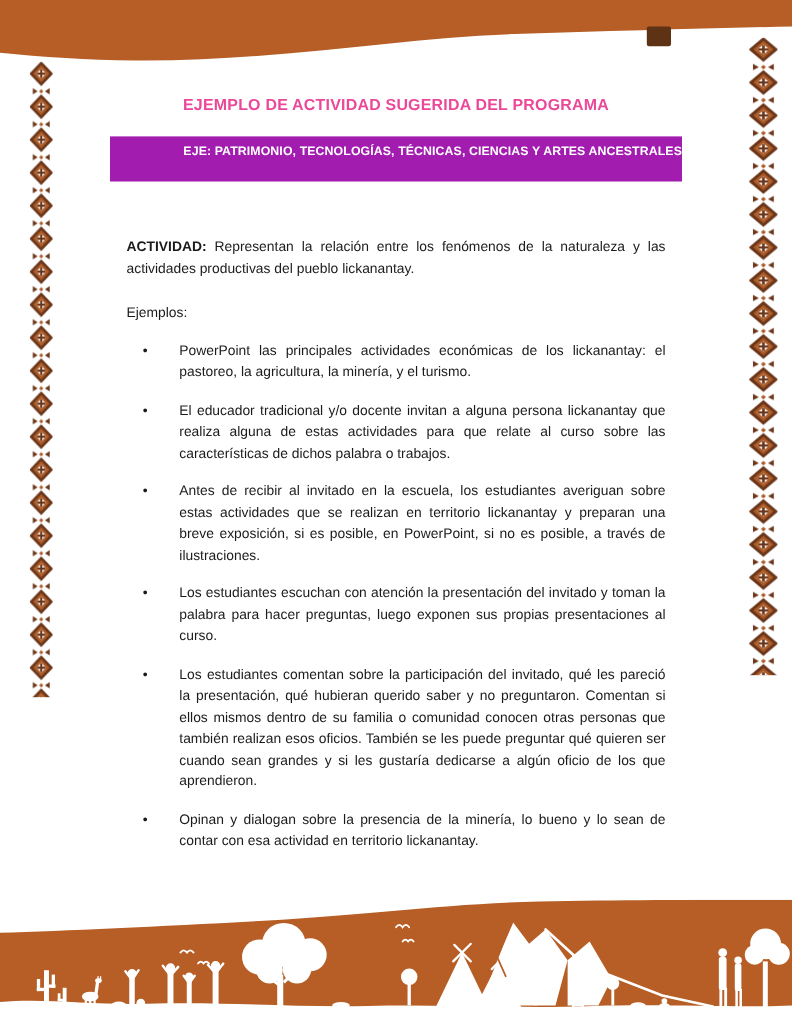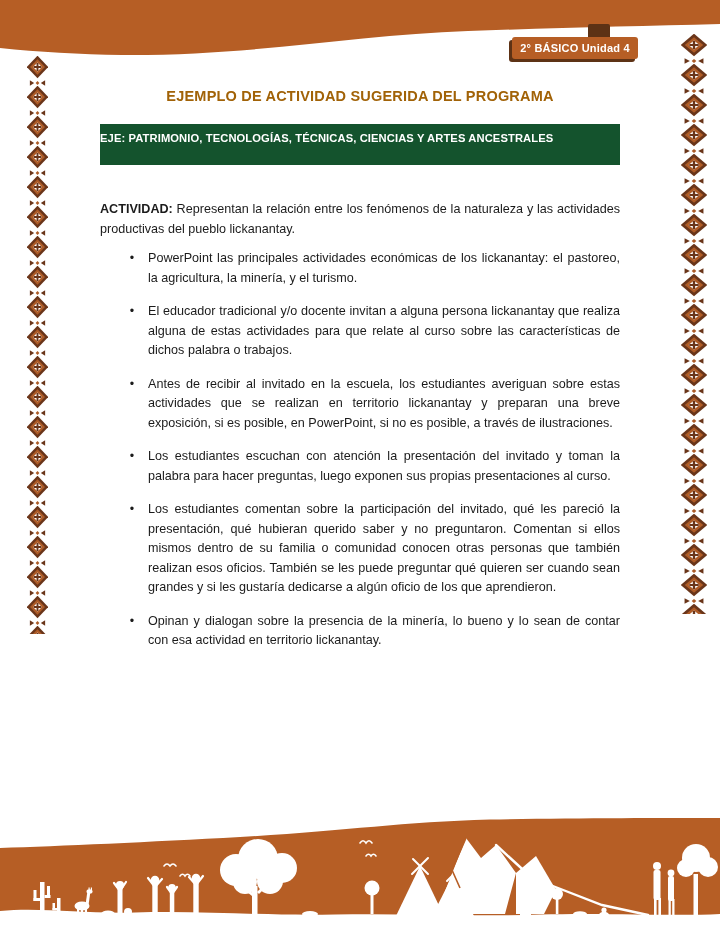--- a/index.html
+++ b/index.html
@@ -17,36 +17,36 @@
     background:#b65e25;border-radius:3px;box-shadow:-3px 3px 0 0 #5d3215;
     color:#ffffff;font-size:11px;font-weight:bold;text-align:center;line-height:22px;
     letter-spacing:0.2px;
   }
   
   .border-left{position:absolute;left:27px;top:56px;width:21px;height:578px;}
   .border-right{position:absolute;left:681px;top:34px;width:26px;height:580px;}
   
   .doc-title{
     position:absolute;left:100px;top:88px;width:520px;
-    text-align:center;font-size:14.5px;font-weight:bold;color:#a16207;
+    text-align:center;font-size:14.5px;font-weight:bold;color:#ec4899;
     letter-spacing:0.2px;
   }
   
   .eje-banner{
     position:absolute;left:100px;top:124px;width:520px;height:41px;
-    background:#14532d;box-sizing:border-box;padding-top:8px;
-    text-align:left;color:#ffffff;font-size:11.2px;font-weight:bold;
+    background:#a21caf;box-sizing:border-box;padding-top:8px;
+    text-align:right;color:#ffffff;font-size:11.2px;font-weight:bold;
     letter-spacing:0.1px;
   }
   
   .content{
     position:absolute;left:100px;top:200px;width:520px;
     font-size:12.6px;line-height:19.5px;text-align:justify;
   }
-  .content p{margin:0;}
+  .content p{margin:15px;}
   .activity-para strong{font-weight:bold;}
   .examples-label{margin-top:21px !important;text-align:left;}
   .bullet-list{margin-top:10px;}
   .bullet-row{position:relative;padding-left:48px;margin-top:14px;}
   .bullet-row:first-child{margin-top:9px;}
   .bullet-marker{
     position:absolute;left:25px;top:0;width:14px;
     font-size:12.6px;text-align:center;
   }
   
@@ -55,21 +55,20 @@
 </head>
 <body>
 
 <div class="page">
 
   <svg class="header-wave" viewBox="0 0 720 64" preserveAspectRatio="none">
     <path d="M0,0 H720 V24 C640,26 555,28 468,31 C360,34.5 252,56 122,55 C80,54.5 38,52 0,48 Z" fill="#b65e25"></path>
   </svg>
 
   <div class="badge-tab"></div>
-  <div class="badge">2° BÁSICO Unidad 4</div>
 
   <svg class="border-left" viewBox="0 0 22 578" preserveAspectRatio="none">
     <defs>
       <pattern id="patL" width="22" height="30" patternUnits="userSpaceOnUse">
         <rect width="22" height="30" fill="#ffffff"></rect>
         <g transform="rotate(45 11 11)">
           <rect x="3" y="3" width="16" height="16" fill="#6a3519"></rect>
           <rect x="5.5" y="5.5" width="11" height="11" fill="#ae5b26"></rect>
           <rect x="7.75" y="7.75" width="6.5" height="6.5" fill="#ffffff"></rect>
         </g>
@@ -102,20 +101,21 @@
     <rect width="22" height="580" fill="url(#patR)"></rect>
   </svg>
 
   <div class="doc-title">EJEMPLO DE ACTIVIDAD SUGERIDA DEL PROGRAMA</div>
 
   <div class="eje-banner">EJE: PATRIMONIO, TECNOLOGÍAS, TÉCNICAS, CIENCIAS Y ARTES ANCESTRALES</div>
 
   <div class="content">
     <p class="activity-para"><strong>ACTIVIDAD:</strong> <span>Representan la relación entre los fenómenos de la naturaleza y las actividades productivas del pueblo lickanantay.</span></p>
 
+    <p class="examples-label">Ejemplos:</p>
 
     <div class="bullet-list">
       <div class="bullet-row">
         <span class="bullet-marker">•</span>
         <p>PowerPoint las principales actividades económicas de los lickanantay: el pastoreo, la agricultura, la minería, y el turismo.</p>
       </div>
       <div class="bullet-row">
         <span class="bullet-marker">•</span>
         <p>El educador tradicional y/o docente invitan a alguna persona lickanantay que realiza alguna de estas actividades para que relate al curso sobre las características de dichos palabra o trabajos.</p>
       </div>

